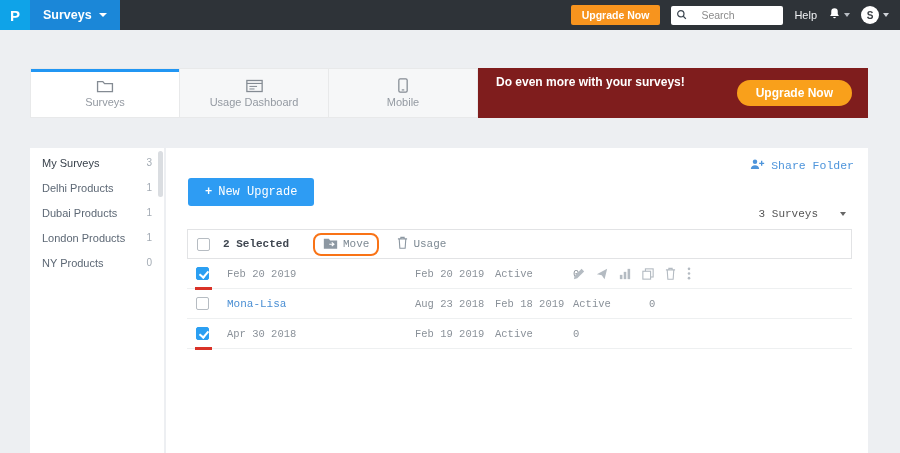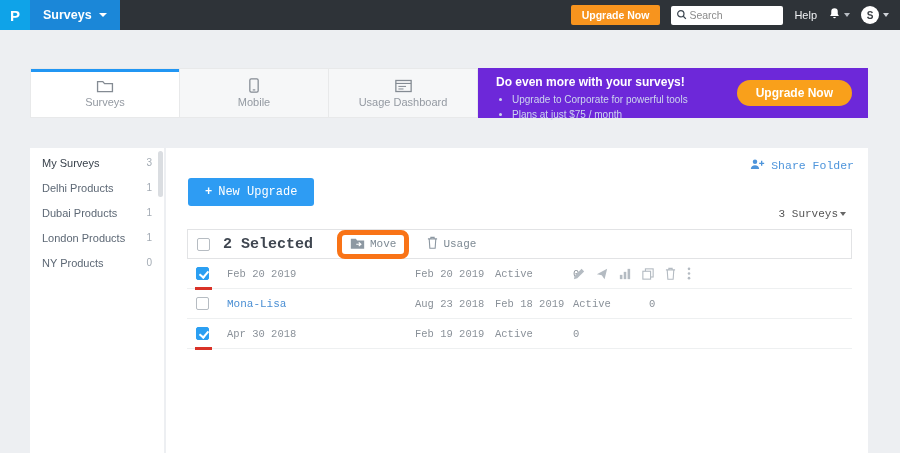--- a/index.html
+++ b/index.html
@@ -15,40 +15,40 @@
           display:flex; align-items:center; justify-content:center; cursor:pointer; }
   .app-menu { height:30px; background:#1b87d8; color:#fff; display:flex; align-items:center; gap:7px;
               padding:0 13px; font-size:12.5px; font-weight:700; cursor:pointer; }
   .caret { width:0; height:0; border-left:4px solid transparent; border-right:4px solid transparent;
            border-top:4.5px solid currentColor; display:inline-block; }
   .caret.sm { border-left-width:3.5px; border-right-width:3.5px; border-top-width:4px; }
   .topbar-right { margin-left:auto; display:flex; align-items:center; gap:11px; padding-right:11px; }
   .upgrade-sm { background:#f7941e; border:none; color:#fff; font-size:10.5px; font-weight:700;
                 padding:4px 11px; border-radius:2px; cursor:pointer; font-family:inherit; }
   .searchbox { display:flex; align-items:center; background:#fff; border-radius:2px; height:19px;
-               width:112px; padding:0 5px; gap:0; color:#3c4650; }
+               width:112px; padding:0 5px; gap:12px; color:#3c4650; }
   .searchbox svg { flex-shrink:0; }
   .searchbox input { border:none; outline:none; width:100%; font-size:10.5px; font-family:inherit; color:#333; background:transparent; }
   .searchbox input::placeholder { color:#8a8a8a; }
   .help { color:#f0f2f4; font-size:11px; cursor:pointer; }
   .bell { color:#fff; display:flex; align-items:center; gap:3px; cursor:pointer; }
   .bell .caret { color:#b9bec4; }
   .account { display:flex; align-items:center; gap:4px; color:#cfd3d8; cursor:pointer; }
   .avatar { width:18px; height:18px; border-radius:50%; background:#fff; color:#3a3f45; font-size:10px;
             font-weight:700; display:flex; align-items:center; justify-content:center; }
 
   
   .band { margin:38px 32px 0 30px; display:flex; height:50px; }
   .tabs { display:flex; width:448px; flex-shrink:0; background:#f6f7f8; border:1px solid #e8e9ea; }
   .tab { flex:1; display:flex; flex-direction:column; align-items:center; justify-content:center; gap:3px;
          font-size:11px; color:#949aa2; border-right:1px solid #e8e9ea; background:#f6f7f8; cursor:pointer; }
   .tab:last-child { border-right:none; }
   .tab .tico { color:#848b93; height:15px; display:flex; align-items:center; }
   .tab.active { background:#fff; box-shadow:inset 0 3px 0 #2196f3; }
-  .banner { flex:1; background:#6d28d9; color:#fff; position:relative; padding:7px 0 0 18px; }
+  .banner { flex:1; background:#7f1d1d; color:#fff; position:relative; padding:7px 0 0 18px; }
   .banner-title { font-size:12px; font-weight:700; }
   .banner ul { margin:3px 0 0 16px; padding:0; font-size:10px; color:#cdd5ee; line-height:1.5; }
   .upgrade-pill { position:absolute; right:16px; top:12px; background:#f9a01b; border:none; color:#fff;
                   font-weight:700; font-size:12px; padding:6px 19px; border-radius:14px; cursor:pointer; font-family:inherit; }
 
   
   .workspace { display:flex; margin:30px 32px 0 30px; height:305px;border-radius:10px; }
   .sidebar { width:134px; background:#fff; position:relative; flex-shrink:0; padding-top:2px; }
   .sidebar::after { content:""; position:absolute; top:3px; right:1px; width:5px; height:46px;
                     background:#dadde1; border-radius:3px; }
@@ -57,33 +57,33 @@
   .side-item.active { color:#39424c; }
   .side-count { color:#a3abb4; font-size:10px; }
 
   .panel { flex:1; background:#fff; margin-left:2px; position:relative;font-family:Liberation Mono, monospace; }
   .share { position:absolute; top:10px; right:14px; display:flex; align-items:center; gap:6px;
            color:#4d94db; font-size:11.5px; cursor:pointer; }
   .new-survey { margin:30px 0 0 22px; background:#2e9cf3; color:#fff; border:none; border-radius:3px;
                 font-size:12px; padding:7px 17px; display:inline-flex; gap:6px; align-items:center;
                 cursor:pointer; font-family:inherit; }
   .new-survey .plus { font-weight:700; }
-  .count-dd { position:absolute; right:22px; top:60px; display:flex; align-items:center; gap:2px;
+  .count-dd { position:absolute; right:22px; top:60px; display:flex; align-items:center; gap:22px;
               font-size:11px; color:#555; cursor:pointer; }
   .count-dd .caret { color:#666; }
 
   .list { margin:23px 16px 0 21px; }
   .toolbar { border:1px solid #e2e3e5; height:30px; display:flex; align-items:center; padding-left:9px; }
   .checkbox { width:13px; height:13px; border:1px solid #b6bcc2; border-radius:2px; background:#fff;
               display:inline-block; position:relative; cursor:pointer; flex-shrink:0; }
   .checkbox.checked { background:#2b9ff2; border-color:#2b9ff2; }
   .checkbox.checked::after { content:""; position:absolute; left:3.5px; top:1px; width:4px; height:7px;
                              border:solid #fff; border-width:0 2px 2px 0; transform:rotate(40deg); }
-  .sel-label { font-size:15px; font-weight:700; color:#3f4650; margin-left:13px; }
-  .annotation { margin-left:24px; border:5px solid #f97316; border-radius:8px; padding:2px 8px;
+  .sel-label { font-size:11px; font-weight:700; color:#3f4650; margin-left:13px; }
+  .annotation { margin-left:24px; border:2px solid #f97316; border-radius:8px; padding:2px 8px;
                 display:inline-flex; align-items:center; }
   .tool-btn { display:inline-flex; align-items:center; gap:5px; background:none; border:none;
               color:#7e8a94; font-size:11px; cursor:pointer; padding:0; font-family:inherit; }
   .tool-btn svg { color:#8d98a2; }
   .delete-btn { margin-left:18px; }
 
   .row { display:grid; grid-template-columns:40px 188px 80px 78px 76px 50px 1fr; align-items:center;
          height:30px; border-bottom:1px solid #eef0f1; font-size:10.5px; color:#8a9199; }
   .cb-cell { position:relative; display:flex; align-items:center; padding-left:9px; height:100%; }
   .red-underline { position:absolute; left:8px; bottom:-2px; width:17px; height:3px; background:#d93228; }
@@ -136,45 +136,41 @@
     <div class="tab active">
       <span class="tico">
         <svg width="18" height="14" viewBox="0 0 20 16">
             <path d="M1.5 3h6l2 2.3H18.5v9.2H1.5z" fill="none" stroke="currentColor" stroke-width="1.5"></path>
           </svg>
       </span>
       <span>Surveys</span>
     </div>
     <div class="tab">
       <span class="tico">
-        <svg width="10" height="15" viewBox="0 0 12 18">
-            <rect x="1" y="1" width="10" height="16" rx="1.6" fill="none" stroke="currentColor" stroke-width="1.5"></rect>
-            <line x1="4.5" y1="14.3" x2="7.5" y2="14.3" stroke="currentColor" stroke-width="1.4"></line>
-          </svg>
-      </span>
-      <span>Mobile</span>
-    </div>
-    <div class="tab">
-      <span class="tico">
         <svg width="17" height="14" viewBox="0 0 20 16">
             <rect x="1" y="1.5" width="18" height="13" fill="none" stroke="currentColor" stroke-width="1.5"></rect>
             <line x1="1" y1="5" x2="19" y2="5" stroke="currentColor" stroke-width="1.3"></line>
             <line x1="4" y1="8.5" x2="13" y2="8.5" stroke="currentColor" stroke-width="1.2"></line>
             <line x1="4" y1="11.5" x2="10" y2="11.5" stroke="currentColor" stroke-width="1.2"></line>
           </svg>
       </span>
       <span>Usage Dashboard</span>
     </div>
+    <div class="tab">
+      <span class="tico">
+        <svg width="10" height="15" viewBox="0 0 12 18">
+            <rect x="1" y="1" width="10" height="16" rx="1.6" fill="none" stroke="currentColor" stroke-width="1.5"></rect>
+            <line x1="4.5" y1="14.3" x2="7.5" y2="14.3" stroke="currentColor" stroke-width="1.4"></line>
+          </svg>
+      </span>
+      <span>Mobile</span>
+    </div>
   </div>
   <div class="banner">
     <div class="banner-title">Do even more with your surveys!</div>
-    <ul>
-      <li>Upgrade to Corporate for powerful tools</li>
-      <li>Plans at just $75 / month</li>
-    </ul>
     <button class="upgrade-pill">Upgrade Now</button>
   </div>
 </div>
 
 <div class="workspace">
 
   <aside class="sidebar">
     <div class="side-item active">
       <span>My Surveys</span>
       <span class="side-count">3</span>

